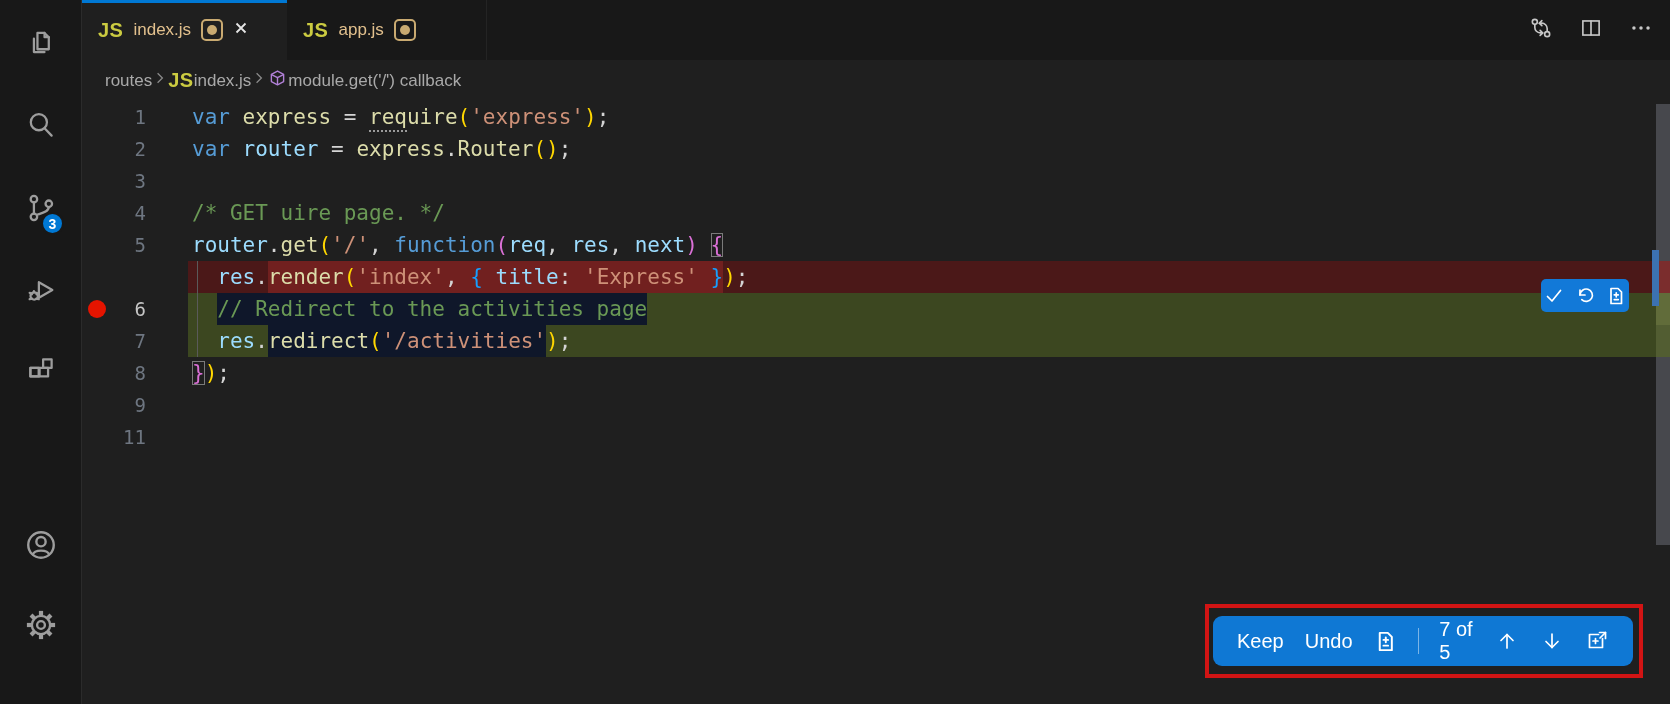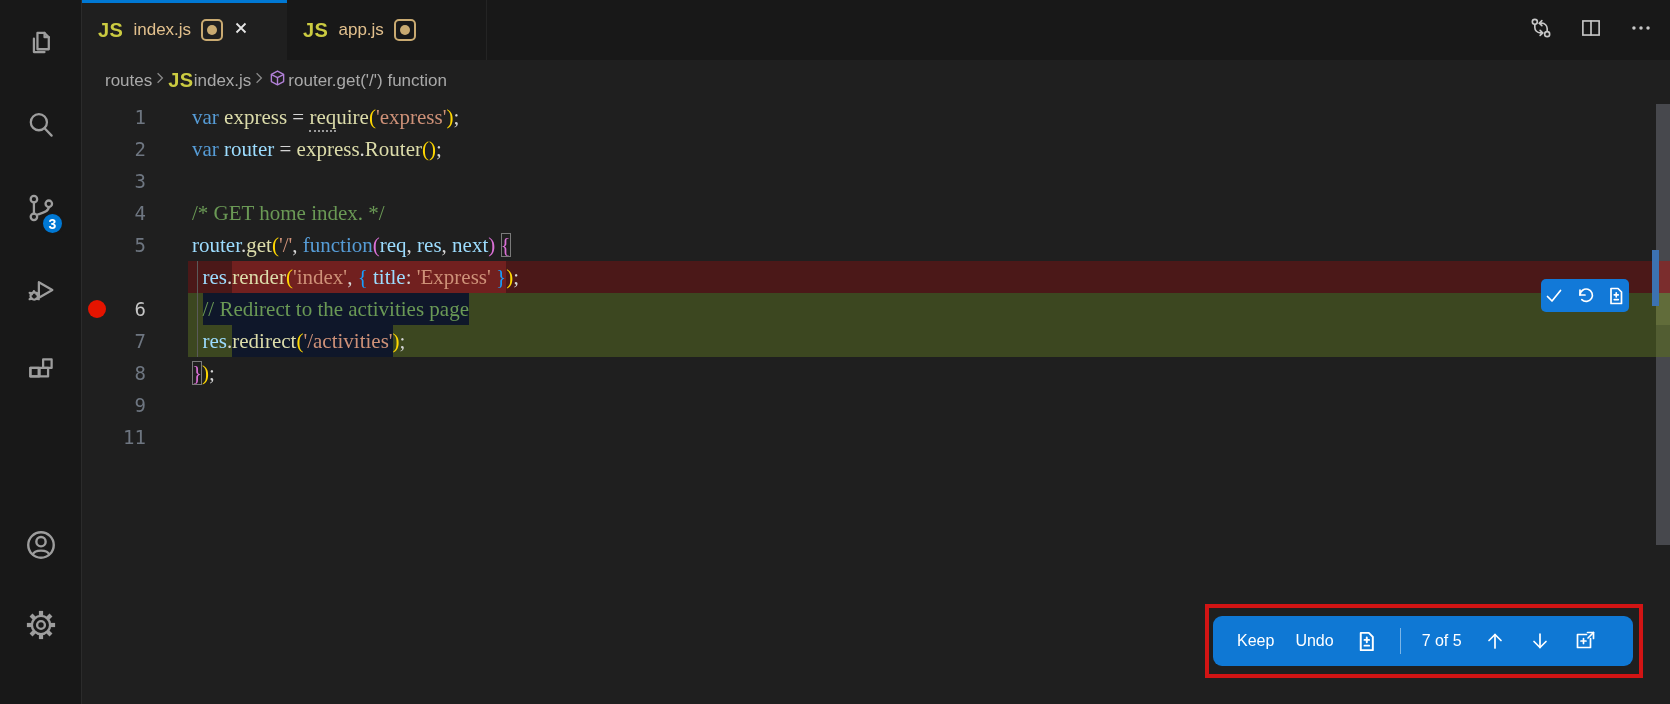--- a/index.html
+++ b/index.html
@@ -45,21 +45,21 @@
   .row { display:flex; height:32px; }
   .bpm { position:relative; width:28px; flex:none; }
   .bp-dot { position:absolute; left:6px; top:7px; width:18px; height:18px; border-radius:50%; background:#e51400; }
   .num { width:36px; flex:none; text-align:right; color:#6e7681;
          font:19px/32px "DejaVu Sans Mono", monospace; }
   .num.active { color:#c6c6c6; }
   .body { flex:1; margin-left:42px; margin-right:14px; padding-left:4px; white-space:pre;
           font:21px/32px "DejaVu Sans Mono", monospace; color:#d4d4d4; position:relative; }
   .body.del { background:#4b1818; }
   .body.add { background:#3c4720; }
-  .seg { display:inline-block; height:32px;font-family:Liberation Serif, serif; }
+  .seg { display:inline-block; height:32px; }
   .body.del .seg.hot { background:#71201f; }
   .body.add .seg.hot { background:#0f172a; }
   .kw{color:#569cd6} .var{color:#9cdcfe} .fn{color:#dcdcaa} .str{color:#ce9178}
   .pun{color:#d4d4d4} .com{color:#6a9955} .b1{color:#ffd700} .b2{color:#da70d6} .b3{color:#179fff}
   .box{ outline:1px solid #7a7a7a; outline-offset:-1px; }
   .hint{ border-bottom:2px dotted #9a9a9a; padding-bottom:1px; }
   #indent-guide { position:absolute; left:115px; top:161px; width:1px; height:96px; background:#5a5a5a; }
 
   
   #inline-toolbar { position:absolute; left:1459px; top:179px; width:88px; height:33px;
@@ -75,21 +75,21 @@
   #ruler-red { top:161px; height:32px; background:#7b2d2d; }
   #ruler-green1 { top:193px; height:32px; background:#616c3a; }
   #ruler-green2 { top:225px; height:32px; background:#525d32; }
   #ruler-blue { position:absolute; right:11px; top:150px; width:7px; height:56px; background:#3c72b2; }
 
   
   #annotation-box { position:absolute; left:1205px; top:604px; width:438px; height:74px;
                     border:4px solid #d21414; }
   #edits-widget { position:absolute; left:1213px; top:616px; width:420px; height:50px;
                   background:#0f78d4; border-radius:9px; display:flex; align-items:center;
-                  padding:0 24px; gap:21px; color:#fff; font-size:16px; }
+                  padding:0 24px; gap:21px; color:#fff; font-size:20px; }
   #edits-widget .wbtn { cursor:pointer; }
   #edits-widget .wicon { width:24px; height:24px; display:flex; align-items:center; justify-content:center; cursor:pointer; }
   #edits-widget svg { stroke:#fff; fill:none; stroke-width:1.7; stroke-linecap:round; stroke-linejoin:round; }
   .wdiv { width:1px; height:26px; background:rgba(255,255,255,0.45); }
 </style>
 </head>
 <body>
 
 <div id="stage">
 
@@ -215,21 +215,21 @@
     <span class="js-badge">JS</span>
     <span class="crumb">index.js</span>
     <span class="chev"><svg width="16" height="16" viewBox="0 0 20 20">
           <path d="M7 4 L13 10 L7 16"></path>
         </svg></span>
     <span><svg width="21" height="21" viewBox="0 0 24 24" style="stroke:#b180d7;fill:none;stroke-width:1.6;stroke-linejoin:round">
       <path d="M12 3.5 L19 7.25 V15.5 L12 19.25 L5 15.5 V7.25 Z"></path>
           <path d="M5.3 7.5 L12 11 L18.7 7.5"></path>
           <path d="M12 11 V19.2"></path>
     </svg></span>
-    <span class="crumb">router.get('/') function</span>
+    <span class="crumb">module.get('/') callback</span>
   </div>
 
   <div id="editor">
     <div id="code">
         <div class="row">
           <span class="bpm"></span>
           <span class="num">1</span>
           <span class="body"><span class="seg none"><span class="kw">var </span><span class="fn">express</span><span class="pun"> = </span><span class="fn hint">req</span><span class="fn">uire</span><span class="b1">(</span><span class="str">'express'</span><span class="b1">)</span><span class="pun">;</span></span></span>
         </div>
         <div class="row">
@@ -238,21 +238,21 @@
           <span class="body"><span class="seg none"><span class="kw">var </span><span class="var">router</span><span class="pun"> = </span><span class="fn">express</span><span class="pun">.</span><span class="fn">Router</span><span class="b1">()</span><span class="pun">;</span></span></span>
         </div>
         <div class="row">
           <span class="bpm"></span>
           <span class="num">3</span>
           <span class="body"></span>
         </div>
         <div class="row">
           <span class="bpm"></span>
           <span class="num">4</span>
-          <span class="body"><span class="seg none"><span class="com">/* GET home index. */</span></span></span>
+          <span class="body"><span class="seg none"><span class="com">/* GET uire page. */</span></span></span>
         </div>
         <div class="row">
           <span class="bpm"></span>
           <span class="num">5</span>
           <span class="body"><span class="seg none"><span class="var">router</span><span class="pun">.</span><span class="fn">get</span><span class="b1">(</span><span class="str">'/'</span><span class="pun">, </span><span class="kw">function</span><span class="b2">(</span><span class="var">req</span><span class="pun">, </span><span class="var">res</span><span class="pun">, </span><span class="var">next</span><span class="b2">)</span><span class="pun"> </span><span class="b2 box">{</span></span></span>
         </div>
         <div class="row">
           <span class="bpm"></span>
           <span class="num"></span>
           <span class="body del"><span class="seg dim"><span class="pun">  </span><span class="var">res</span><span class="pun">.</span></span><span class="seg hot"><span class="fn">render</span><span class="b1">(</span><span class="str">'index'</span><span class="pun">, </span><span class="b3">{</span><span class="pun"> </span><span class="var">title</span><span class="pun">: </span><span class="str">'Express'</span><span class="pun"> </span><span class="b3">}</span></span><span class="seg dim"><span class="b1">)</span><span class="pun">;</span></span></span>

